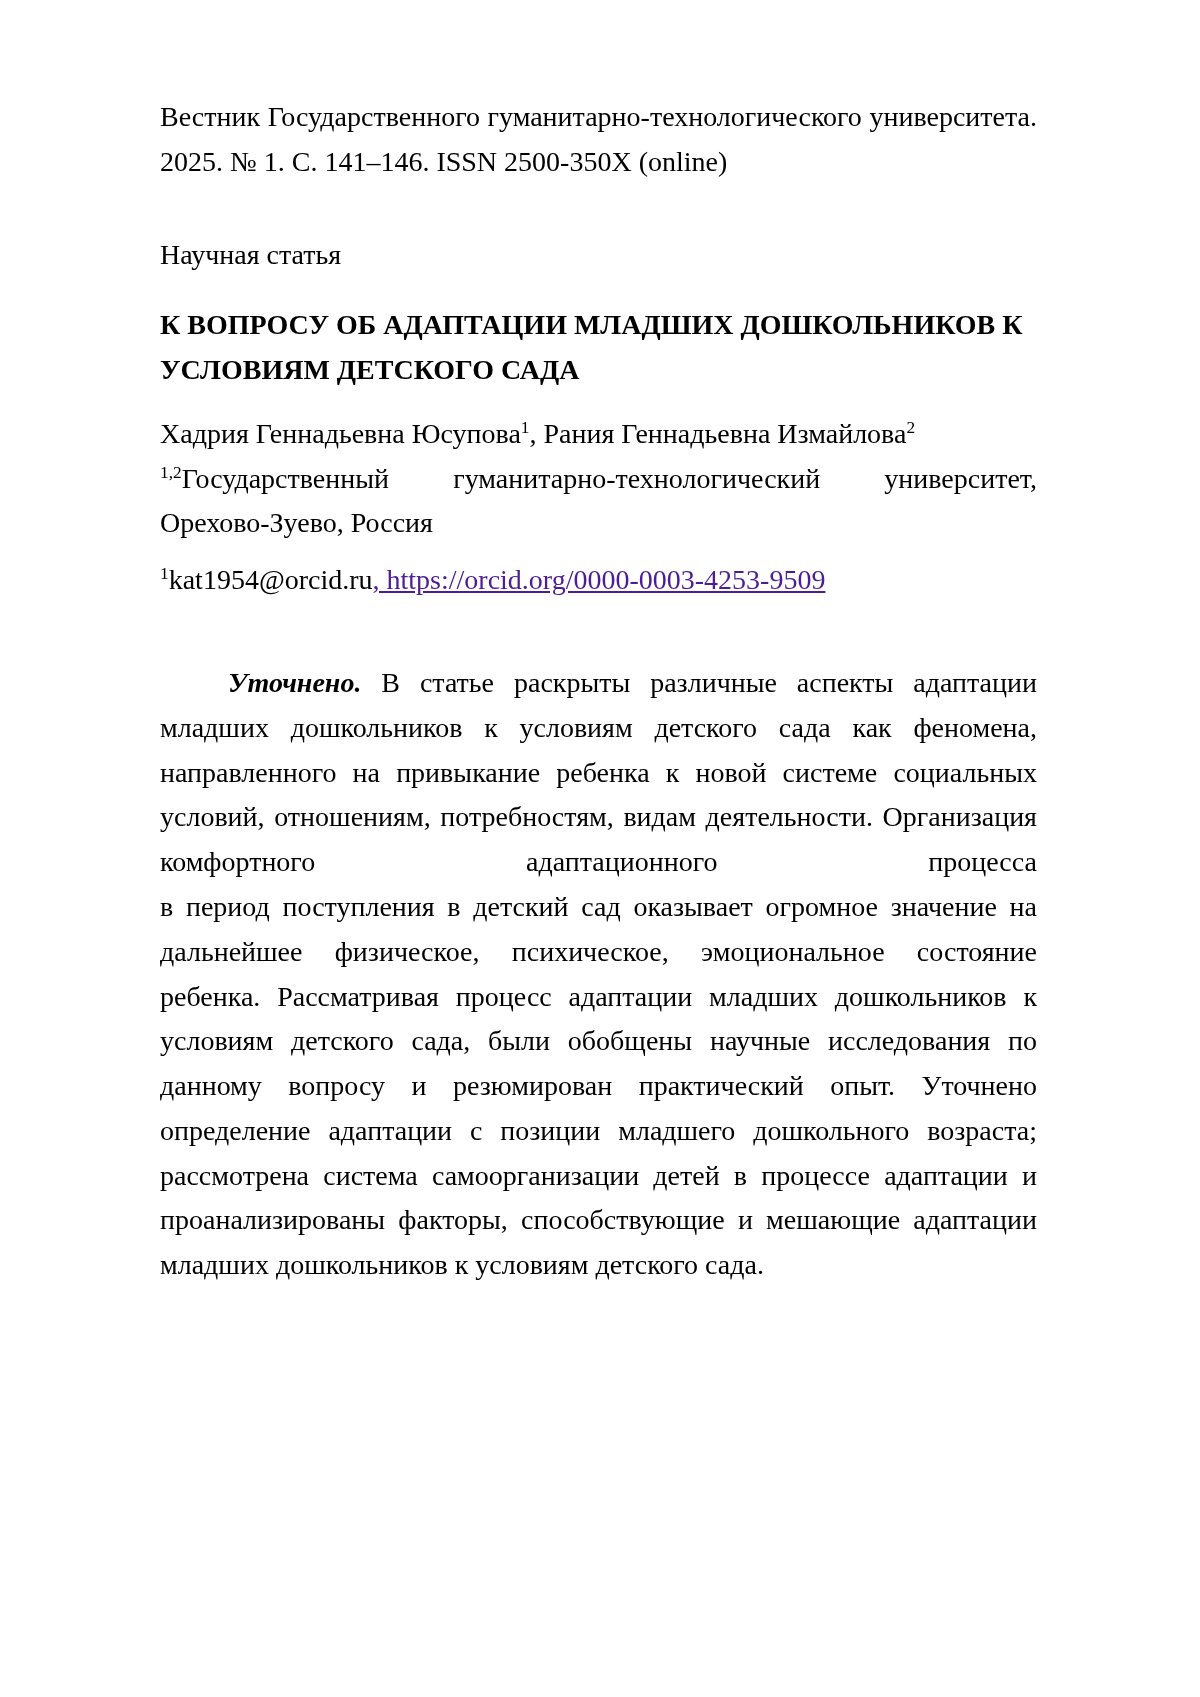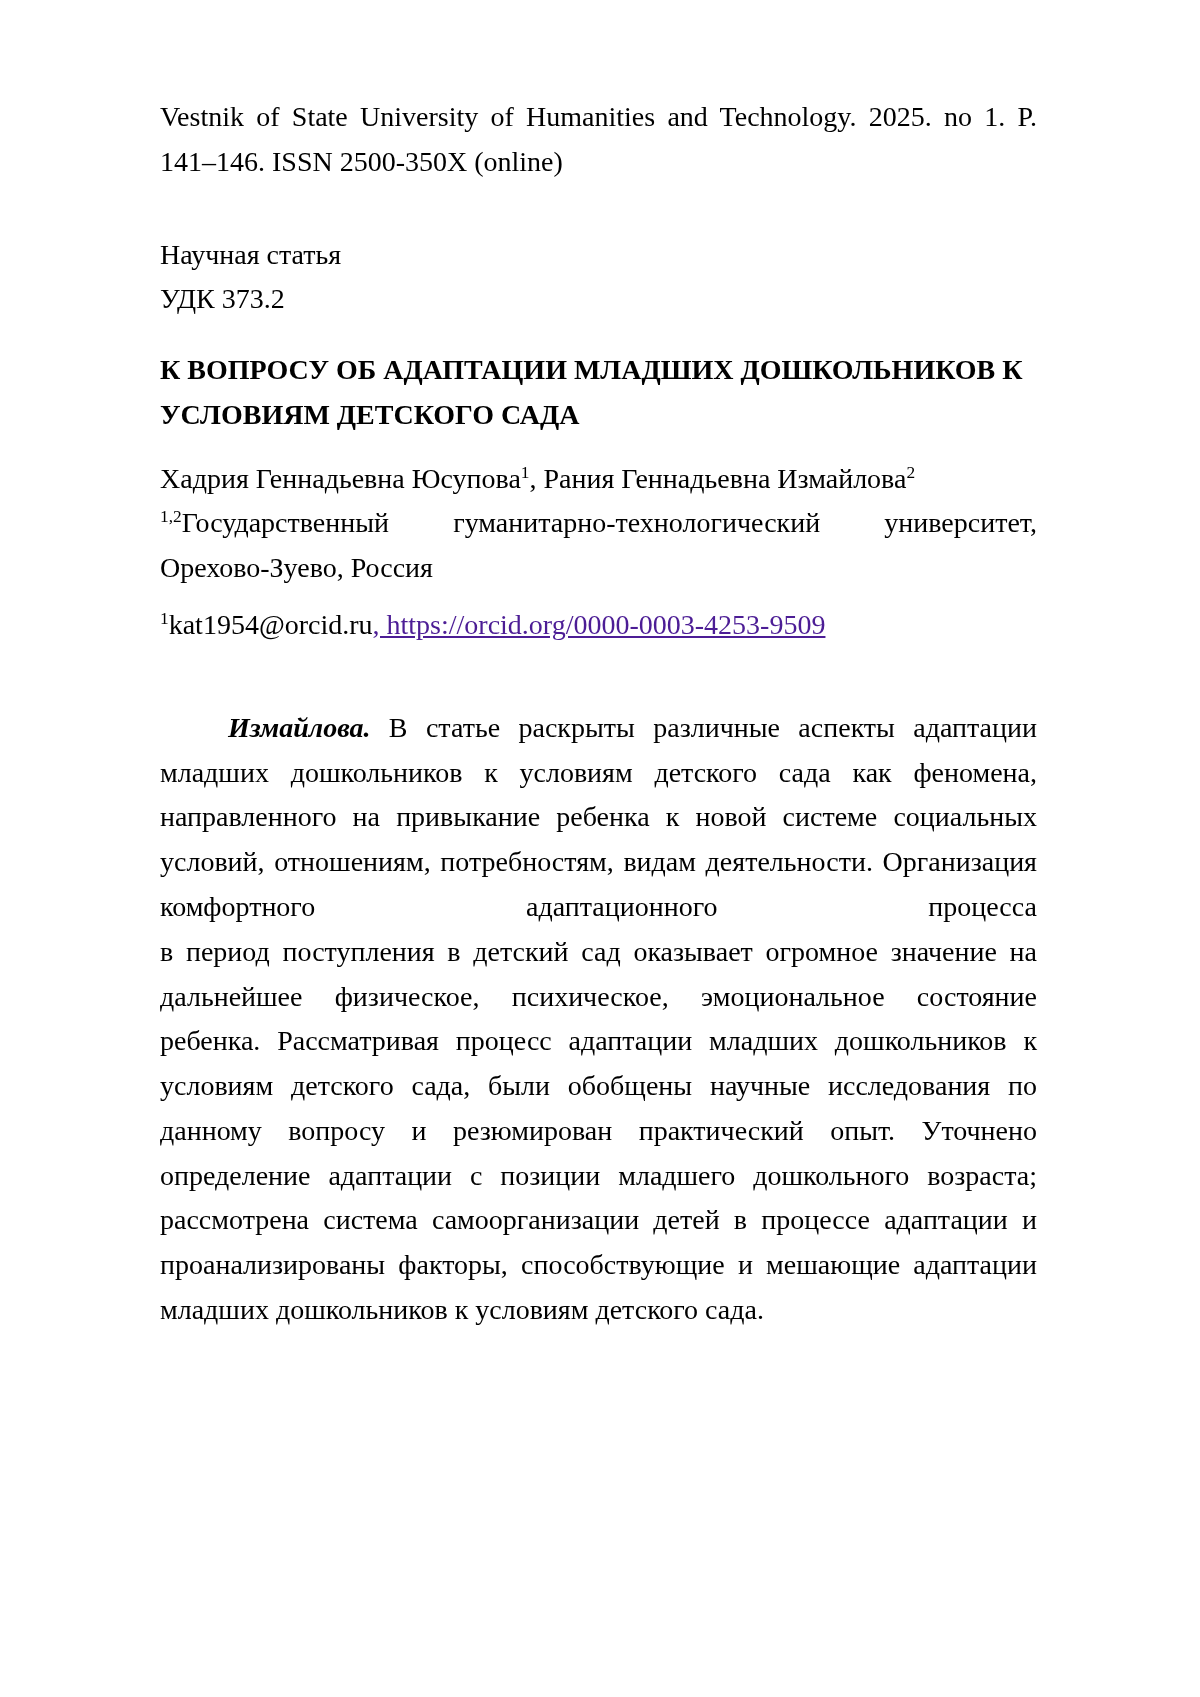--- a/index.html
+++ b/index.html
@@ -47,33 +47,32 @@
     color: #4c1d95;
     text-decoration: underline;
     cursor: pointer;
   }
 </style>
 </head>
 <body>
 
 <div class="page">
 
+  <p class="header-block just">Вестник Государственного гуманитарно-технологического университета. 2025. № 1. С. 141–146. ISSN 2500-350X (online)</p>
 
-  <p class="header-block just">Vestnik of State University of Humanities and Technology. 2025. no 1. P. 141–146. ISSN 2500-350X (online)</p>
 
   <p class="article-type">Научная статья</p>
 
-  <p>УДК 373.2</p>
 
   <h1 class="title">К ВОПРОСУ ОБ АДАПТАЦИИ МЛАДШИХ ДОШКОЛЬНИКОВ К УСЛОВИЯМ ДЕТСКОГО САДА</h1>
 
   <p class="authors"><span>Хадрия Геннадьевна Юсупова</span><sup>1</sup><span>, </span><span>Рания Геннадьевна Измайлова</span><sup>2</sup></p>
 
   <p class="affiliation just"><sup>1,2</sup><span>Государственный гуманитарно-технологический университет, Орехово-Зуево, Россия</span></p>
 
   <p class="contact"><sup>1</sup><span>kat1954@orcid.ru</span><a class="orcid-link">, https://orcid.org/0000-0003-4253-9509</a></p>
 
 
-  <p class="abstract-p1 just just-last"><span class="abstract-label">Измайлова.</span><span> В статье раскрыты различные аспекты адаптации младших дошкольников к условиям детского сада как феномена, направленного на привыкание ребенка к новой системе социальных условий, отношениям, потребностям, видам деятельности. Организация комфортного адаптационного процесса</span></p>
+  <p class="abstract-p1 just just-last"><span class="abstract-label">Уточнено.</span><span> В статье раскрыты различные аспекты адаптации младших дошкольников к условиям детского сада как феномена, направленного на привыкание ребенка к новой системе социальных условий, отношениям, потребностям, видам деятельности. Организация комфортного адаптационного процесса</span></p>
 
   <p class="just">в период поступления в детский сад оказывает огромное значение на дальнейшее физическое, психическое, эмоциональное состояние ребенка. Рассматривая процесс адаптации младших дошкольников к условиям детского сада, были обобщены научные исследования по данному вопросу и резюмирован практический опыт. Уточнено определение адаптации с позиции младшего дошкольного возраста; рассмотрена система самоорганизации детей в процессе адаптации и проанализированы факторы, способствующие и мешающие адаптации младших дошкольников к условиям детского сада.</p>
 
 </div>
 
 </body></html>

